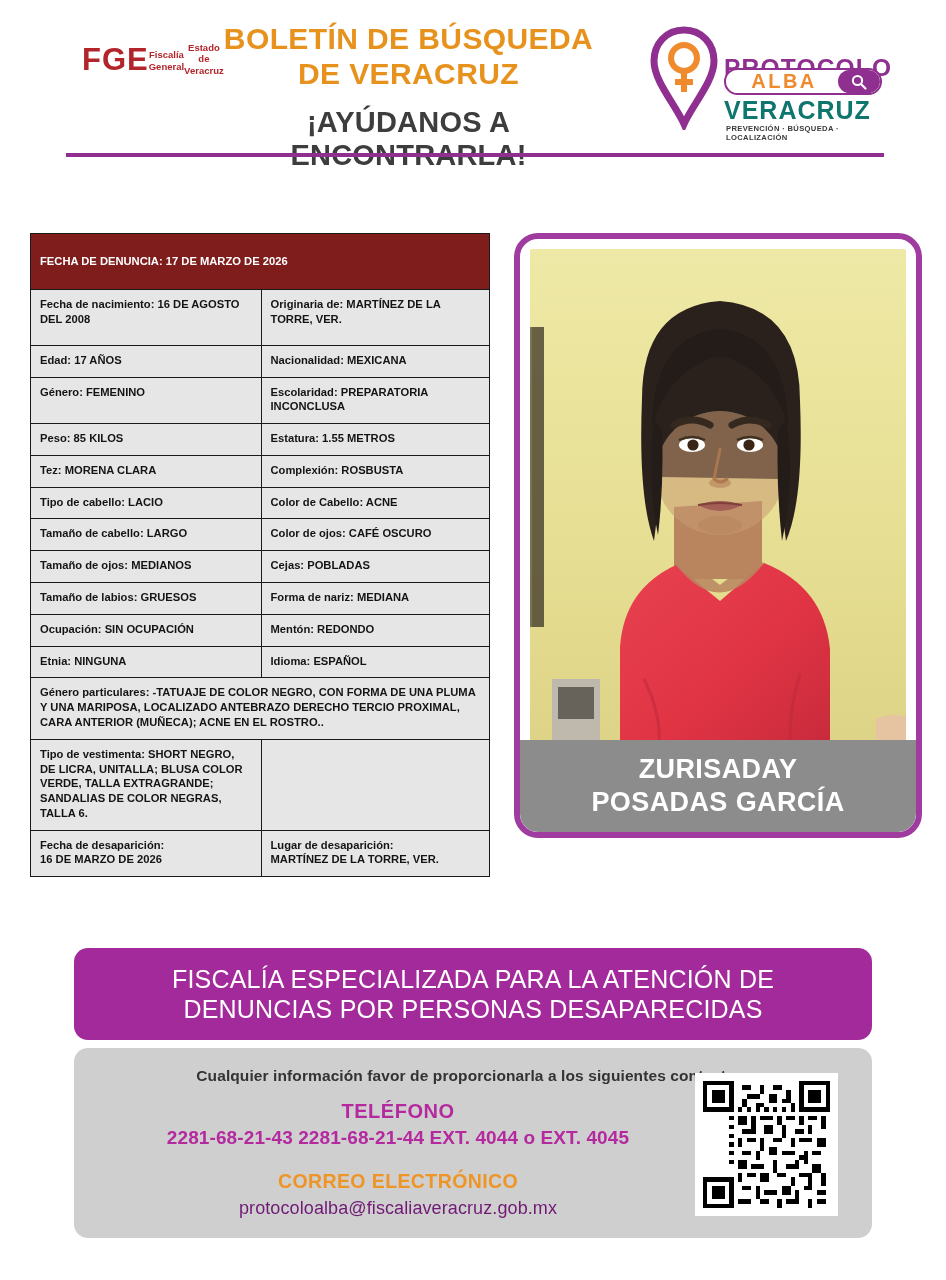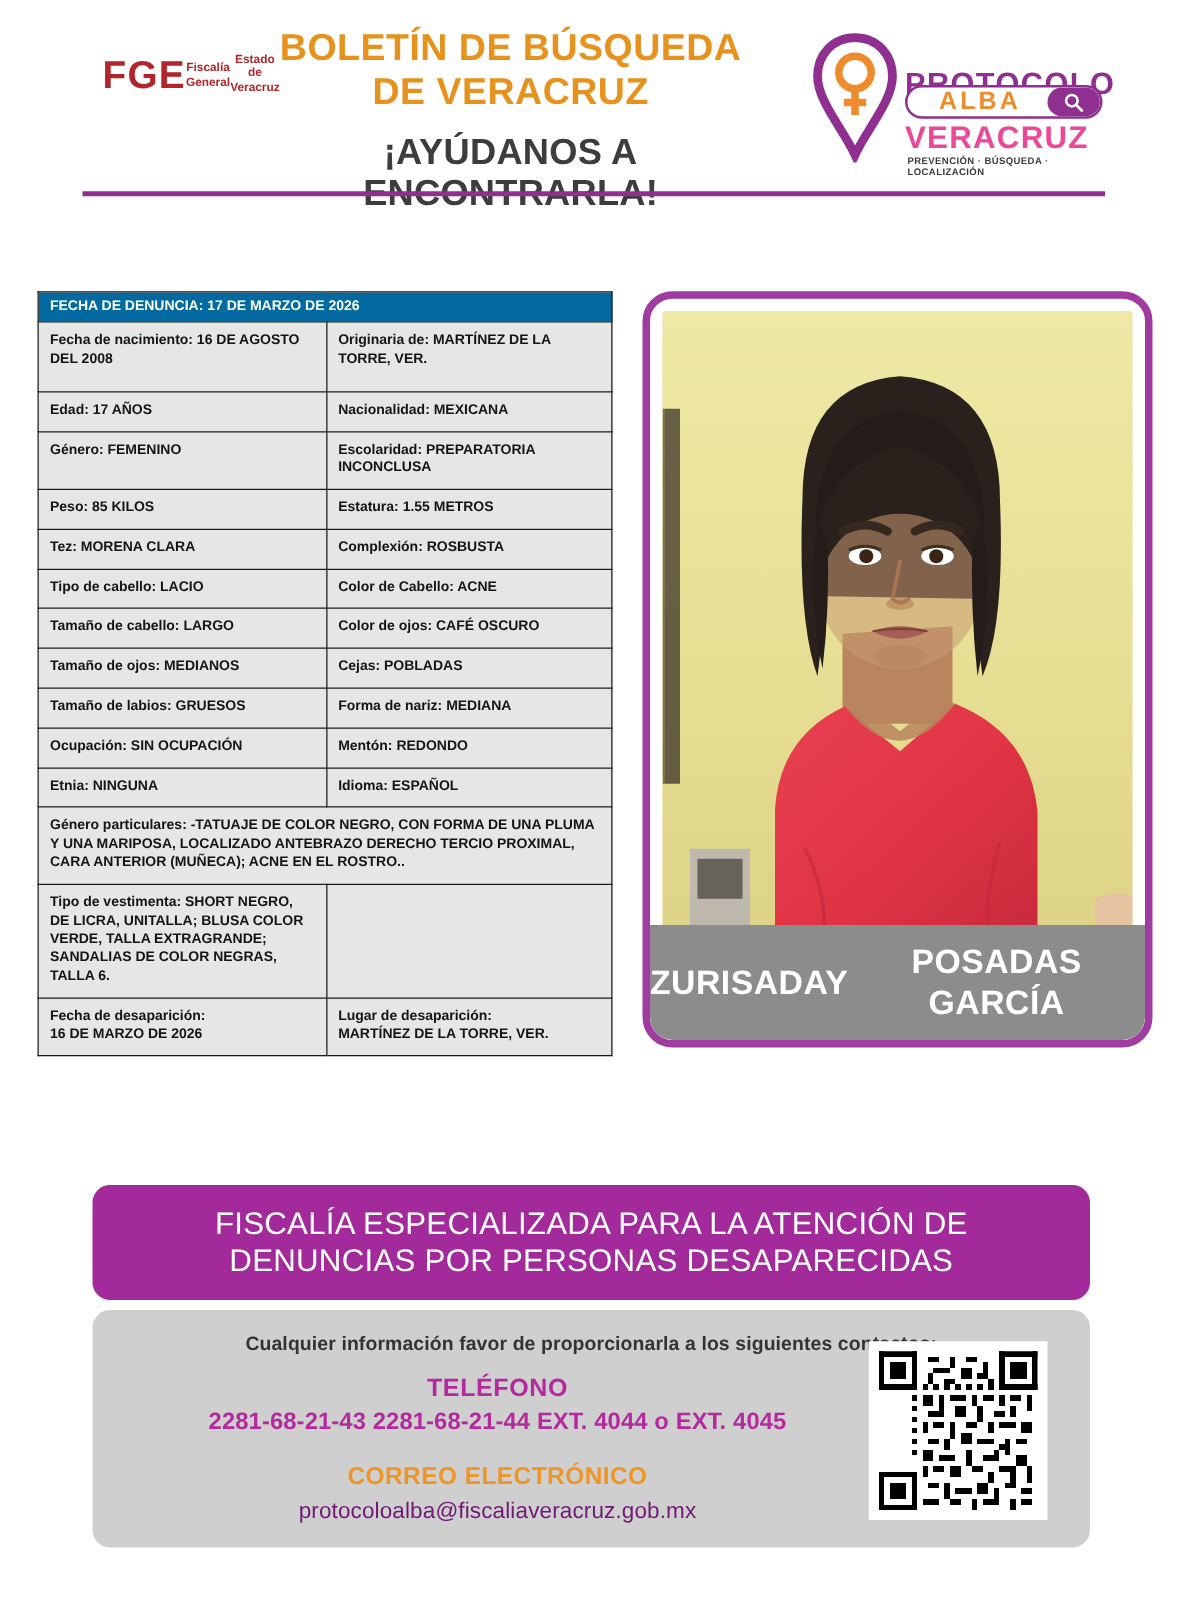--- a/index.html
+++ b/index.html
@@ -58,21 +58,21 @@
   .alba-pill-text {
     flex: 1; text-align: center; color: #ef8b2c; font-size: 20px; font-weight: bold;
     letter-spacing: 2.5px; padding-left: 4px;
   }
   .alba-pill-search {
     width: 42px; height: 100%; background: #8f2f8f;
     border-radius: 13px; display: flex; align-items: center; justify-content: center;
   }
   .alba-veracruz {
     position: absolute; left: 76px; top: 74px;
-    color: #ec4899; font-size: 25px; font-weight: bold; letter-spacing: 1px; line-height: 1;
+    color: #0f766e; font-size: 25px; font-weight: bold; letter-spacing: 1px; line-height: 1;
   }
   .alba-tagline {
     position: absolute; left: 78px; top: 100px;
     color: #3a3a3a; font-size: 7.6px; font-weight: bold; letter-spacing: 0.35px;
   }
   .divider {
     position: absolute; left: 66px; top: 153px; width: 818px; height: 4px;
     background: #8f2f8f;
   }
 
@@ -84,39 +84,39 @@
   .info-table td {
     border: 1.5px solid #1a1a1a;
     background: #e6e6e6;
     font-size: 11.2px; font-weight: bold; color: #141414;
     padding: 7px 8px 9px 9px;
     vertical-align: top; line-height: 1.32;
   }
   .info-table td.col-l { width: 231px; }
   .info-table td.col-r { width: 229px; }
   .row-header td {
-    background: #0369a1; color: #ffffff;
-    font-size: 11.2px; font-weight: bold; padding: 4px 9px;
+    background: #7f1d1d; color: #ffffff;
+    font-size: 11.2px; font-weight: bold; padding: 20px 9px;
   }
   .cell-tall { height: 56px; }
 
   
   .photo-card {
     position: absolute; left: 514px; top: 233px; width: 408px; height: 605px;
     border: 6px solid #a03ca0; border-radius: 24px; background: #ffffff;
     overflow: hidden; padding: 10px 10px 0 10px;
   }
   .photo-frame {
     width: 100%; height: 507px; overflow: hidden; position: relative;
     background: #e8e2a8; border-radius: 3px;
   }
   .photo-svg { display: block; width: 100%; height: 100%; }
   .name-band {
     position: absolute; left: 0; bottom: 0; width: 100%; height: 92px;
-    background: #8c8c8c; display: flex; flex-direction: row;
+    background: #8c8c8c; display: flex; flex-direction: column;
     align-items: center; justify-content: center;
     border-bottom-left-radius: 18px; border-bottom-right-radius: 18px;
   }
   .name-band div {
     color: #ffffff; font-size: 27px; font-weight: bold; line-height: 1.22;
     letter-spacing: 0.4px; text-align: center;
   }
 
   
   .footer-banner {

